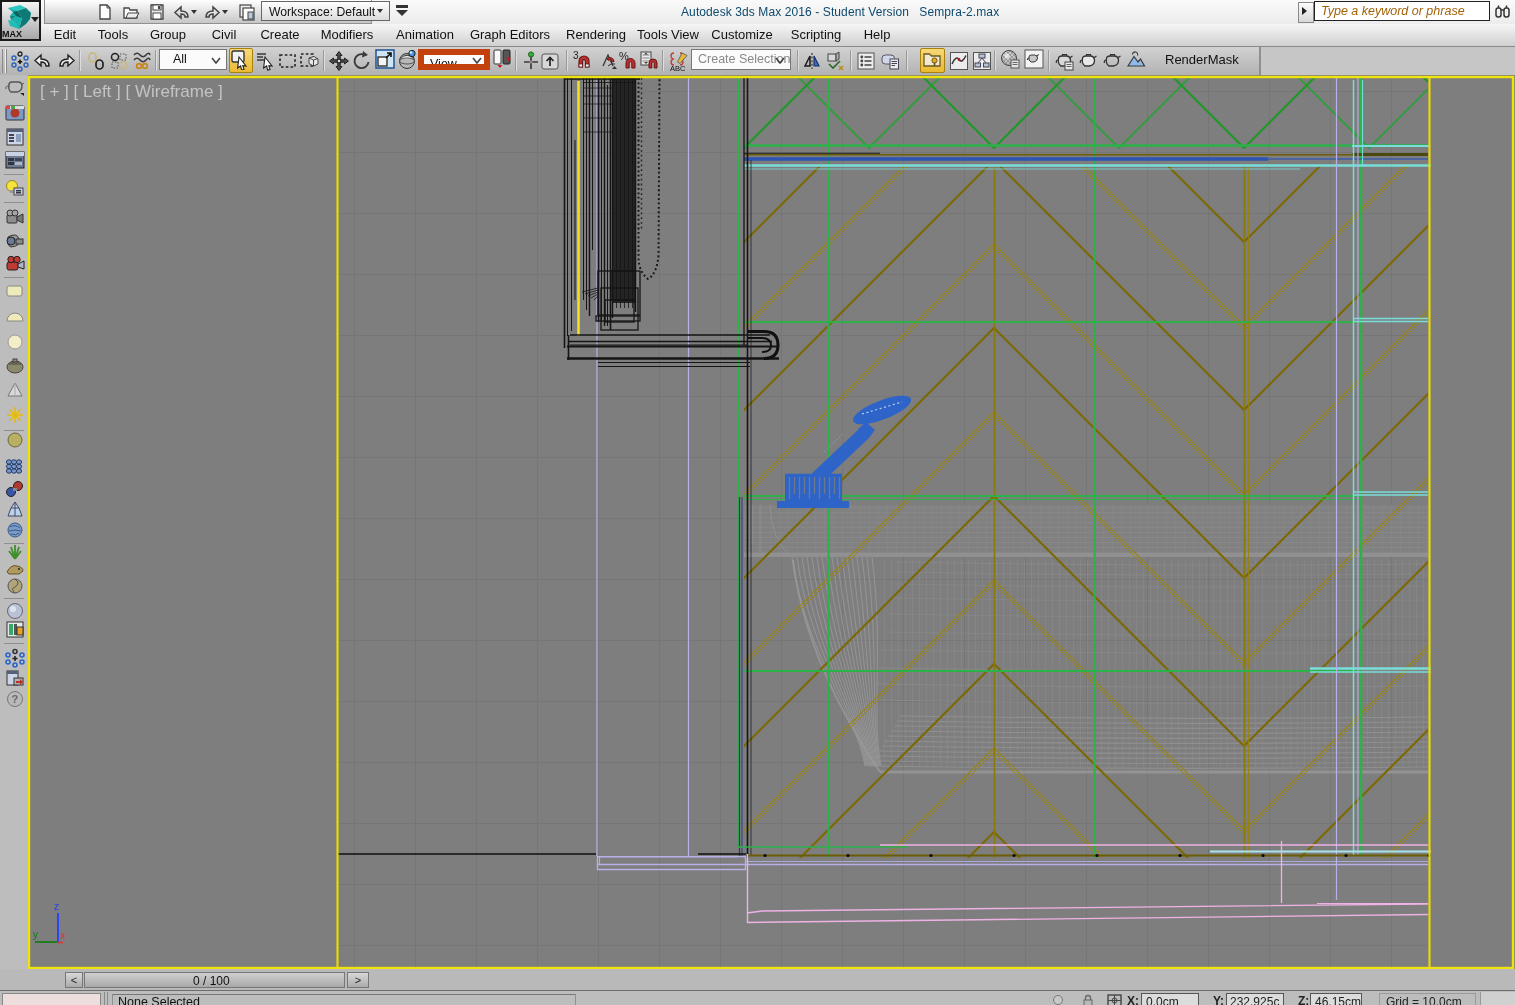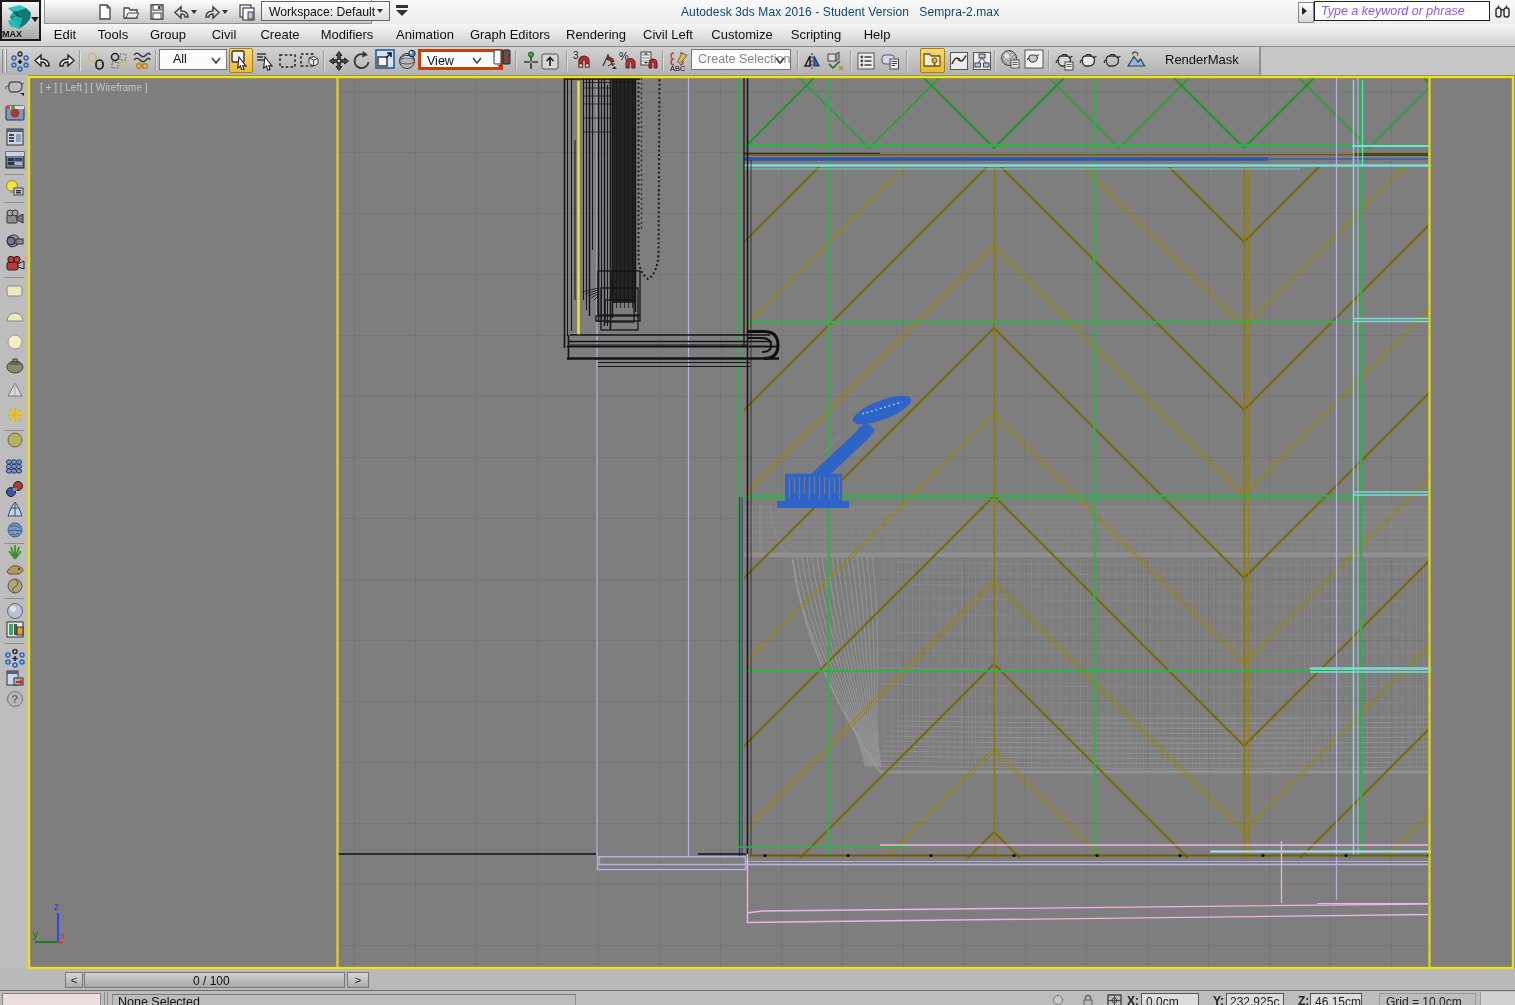--- a/index.html
+++ b/index.html
@@ -3,21 +3,21 @@
 *{margin:0;padding:0;box-sizing:content-box}
 body{width:1515px;height:1005px;overflow:hidden;position:relative;font-family:"Liberation Sans",sans-serif;background:#bdbdbd}
 .abs{position:absolute}
 </style></head><body>
 
 <div class="abs" style="left:0;top:0;width:1515px;height:24px;background:linear-gradient(#fafafa,#ececec);border-bottom:1px solid #b0b0b0"></div>
 <div class="abs" style="left:681px;top:5px;font-size:12px;color:#0c4a6e;letter-spacing:0.1px">Autodesk 3ds Max 2016 - Student Version&nbsp;&nbsp;&nbsp;Sempra-2.max</div>
 
 <div class="abs" style="left:1298px;top:2px;width:14px;height:19px;background:linear-gradient(#fcfcfc,#d8d8d8);border:1px solid #888"></div>
 <div class="abs" style="left:1302px;top:7px;width:0;height:0;border:4px solid transparent;border-left:5px solid #222"></div>
-<div class="abs" style="left:1314px;top:1px;width:176px;height:20px;background:#fff;border:1px solid #222;font-style:italic;font-size:12.5px;color:#8b5cf6;padding:2px 0 0 6px;box-sizing:border-box">Type a keyword or phrase</div>
+<div class="abs" style="left:1314px;top:1px;width:176px;height:20px;background:#fff;border:1px solid #222;font-style:italic;font-size:12.5px;color:#a16207;padding:2px 0 0 6px;box-sizing:border-box">Type a keyword or phrase</div>
 <svg width="20" height="20" viewBox="0 0 20 20" class="abs" style="left:1493px;top:2px">
     <g fill="none" stroke="#333" stroke-width="1.5">
       <rect x="3" y="6" width="5" height="9" rx="2.2"></rect>
       <rect x="11" y="6" width="5" height="9" rx="2.2"></rect>
       <path d="M8 8 L11 8 M5.5 6 L5.5 3.5 M13.5 6 L13.5 3.5"></path>
     </g>
   </svg>
 
 <div class="abs" style="left:44px;top:0;width:326px;height:23px;background:linear-gradient(#ffffff,#c6c6c6);border:1px solid #909090;border-top:0">
     <svg width="20" height="18" viewBox="0 0 20 18" style="position:absolute;left:50px;top:3px">
@@ -70,21 +70,21 @@
 <div class="abs" style="left:0;top:24px;width:1515px;height:22px;background:linear-gradient(#f6f6f6,#d0d0d0);border-bottom:1px solid #8a8a8a;font-size:13px;color:#111">
     <span style="position:absolute;left:65px;top:3px;transform:translateX(-50%);white-space:nowrap">Edit</span>
     <span style="position:absolute;left:113px;top:3px;transform:translateX(-50%);white-space:nowrap">Tools</span>
     <span style="position:absolute;left:168px;top:3px;transform:translateX(-50%);white-space:nowrap">Group</span>
     <span style="position:absolute;left:224px;top:3px;transform:translateX(-50%);white-space:nowrap">Civil</span>
     <span style="position:absolute;left:280px;top:3px;transform:translateX(-50%);white-space:nowrap">Create</span>
     <span style="position:absolute;left:347px;top:3px;transform:translateX(-50%);white-space:nowrap">Modifiers</span>
     <span style="position:absolute;left:425px;top:3px;transform:translateX(-50%);white-space:nowrap">Animation</span>
     <span style="position:absolute;left:510px;top:3px;transform:translateX(-50%);white-space:nowrap">Graph Editors</span>
     <span style="position:absolute;left:596px;top:3px;transform:translateX(-50%);white-space:nowrap">Rendering</span>
-    <span style="position:absolute;left:668px;top:3px;transform:translateX(-50%);white-space:nowrap">Civil Left</span>
+    <span style="position:absolute;left:668px;top:3px;transform:translateX(-50%);white-space:nowrap">Tools View</span>
     <span style="position:absolute;left:742px;top:3px;transform:translateX(-50%);white-space:nowrap">Customize</span>
     <span style="position:absolute;left:816px;top:3px;transform:translateX(-50%);white-space:nowrap">Scripting</span>
     <span style="position:absolute;left:877px;top:3px;transform:translateX(-50%);white-space:nowrap">Help</span>
   </div>
 
 <div class="abs" style="left:0;top:47px;width:1259px;height:28px;background:linear-gradient(#d2d2d2,#b2b2b2);border-right:2px solid #8f8f8f;border-bottom:1px solid #888"></div>
 <div class="abs" style="left:1261px;top:47px;width:254px;height:28px;background:#c6c6c6;border-bottom:1px solid #999"></div>
 <div style="position:absolute;left:2px;top:49px;width:2px;height:24px;border-left:1px solid #888;border-right:1px solid #eee"></div>
 <div style="position:absolute;left:6px;top:49px;width:2px;height:24px;border-left:1px solid #888"></div>
 <svg width="22" height="22" viewBox="0 0 22 22" style="position:absolute;left:9px;top:50px">
@@ -161,21 +161,21 @@
     <rect x="4" y="9" width="9" height="9" fill="#f4f4f4" stroke="#333" stroke-width="1.4"></rect>
     <path d="M12 10 L17 5 M17 9 L17 5 L13 5" fill="none" stroke="#111" stroke-width="1.6"></path>
   </svg>
 <svg width="22" height="22" viewBox="0 0 22 22" style="position:absolute;left:397px;top:48px">
     <circle cx="10" cy="13" r="7.5" fill="#b8b8b8" stroke="#333"></circle>
     <path d="M3.5 11 a7.5 7.5 0 0 1 13 0" fill="#e8e8e8" stroke="#333"></path>
     <ellipse cx="10" cy="13" rx="7.5" ry="3" fill="none" stroke="#555"></ellipse>
     <circle cx="15" cy="5.5" r="3.2" fill="#4a90d8" stroke="#222"></circle>
     <circle cx="14" cy="4.5" r="1.2" fill="#d8ecff"></circle>
   </svg>
-<div style="position:absolute;left:418px;top:49px;width:85px;height:21px;background:#fbfbfb;border:3px solid #c2410c;font:12.5px 'Liberation Sans';color:#111;padding:2px 0 0 6px;box-sizing:border-box;white-space:nowrap;overflow:hidden">View</div>
+<div style="position:absolute;left:418px;top:49px;width:72px;height:21px;background:#fbfbfb;border:6px solid #c2410c;font:12.5px 'Liberation Sans';color:#111;padding:2px 0 0 6px;box-sizing:border-box;white-space:nowrap;overflow:hidden">View</div>
 <svg width="10" height="7" viewBox="0 0 10 7" style="position:absolute;left:472px;top:57px">
     <path d="M1 1 L5 6 L9 1" fill="none" stroke="#444" stroke-width="1.6"></path>
   </svg>
 <svg width="22" height="22" viewBox="0 0 22 22" style="position:absolute;left:491px;top:48px">
     <rect x="3" y="2" width="7" height="14" rx="1" fill="#f8f8f8" stroke="#333"></rect>
     <rect x="12" y="2" width="7" height="14" rx="1" fill="#555" stroke="#222"></rect>
     <path d="M6.5 17 l2.5 3 2.5 -3 z" fill="#c02020"></path>
     <path d="M15.5 11 l2 2.5 2 -2.5 -2 -2.5 z" fill="#c02020"></path>
   </svg>
 <div style="position:absolute;left:515px;top:50px;width:1px;height:21px;background:#999;border-right:1px solid #ddd"></div>
@@ -897,21 +897,21 @@
     <line x1="337.5" y1="78" x2="337.5" y2="968" stroke="#e8d70a" stroke-width="2.2" stroke-linecap="butt"></line>
     <line x1="1429.5" y1="78" x2="1429.5" y2="968" stroke="#e8d70a" stroke-width="2.2" stroke-linecap="butt"></line>
     <line x1="58" y1="942.5" x2="58" y2="913" stroke="#2440ff" stroke-width="1.8" stroke-linecap="butt"></line>
     <line x1="57" y1="942" x2="35" y2="942" stroke="#0b7d0b" stroke-width="1.6" stroke-linecap="butt"></line>
     <line x1="57.5" y1="942.5" x2="63" y2="942.5" stroke="#e03030" stroke-width="1.6" stroke-linecap="butt"></line>
     <text x="54" y="910" font-size="10" fill="#2440ff" font-family="Liberation Sans">z</text>
     <text x="33" y="938" font-size="10" fill="#0b7d0b" font-family="Liberation Sans">y</text>
     <text x="60" y="939" font-size="10" fill="#e03030" font-family="Liberation Sans">x</text>
     <rect x="29" y="77" width="1484" height="891" fill="none" stroke="#f0e20c" stroke-width="2.4"></rect>
 </svg>
-<div class="abs" style="left:40px;top:82px;font-size:10px;color:#c4c4c4">[ + ] [ Left ] [ Wireframe ]</div>
+<div class="abs" style="left:40px;top:82px;font-size:17px;color:#c4c4c4">[ + ] [ Left ] [ Wireframe ]</div>
 
 <div class="abs" style="left:0;top:969px;width:1515px;height:21px;background:#b9b9b9"></div>
 <div class="abs" style="left:65px;top:972px;width:18px;height:16px;background:linear-gradient(#d8d8d8,#ababab);border:1px solid #777;font-size:11px;color:#222;text-align:center;padding-top:1px;box-sizing:border-box">&lt;</div>
 <div class="abs" style="left:84px;top:972px;width:261px;height:16px;background:linear-gradient(#cfcfcf,#a8a8a8);border:1px solid #777;box-sizing:border-box"></div>
 <div class="abs" style="left:193px;top:974px;font-size:12px;color:#111">0 / 100</div>
 <div class="abs" style="left:347px;top:972px;width:22px;height:16px;background:linear-gradient(#d8d8d8,#ababab);border:1px solid #777;font-size:11px;color:#222;text-align:center;padding-top:1px;box-sizing:border-box">&gt;</div>
 
 <div class="abs" style="left:0;top:990px;width:1515px;height:15px;background:#bdbdbd;border-top:1px solid #6e6e6e;overflow:hidden">
   <div class="abs" style="left:2px;top:2px;width:97px;height:14px;background:#eddddd;border:1px solid #888"></div>
   <div class="abs" style="left:104px;top:1px;width:1px;height:14px;background:#8a8a8a"></div>

